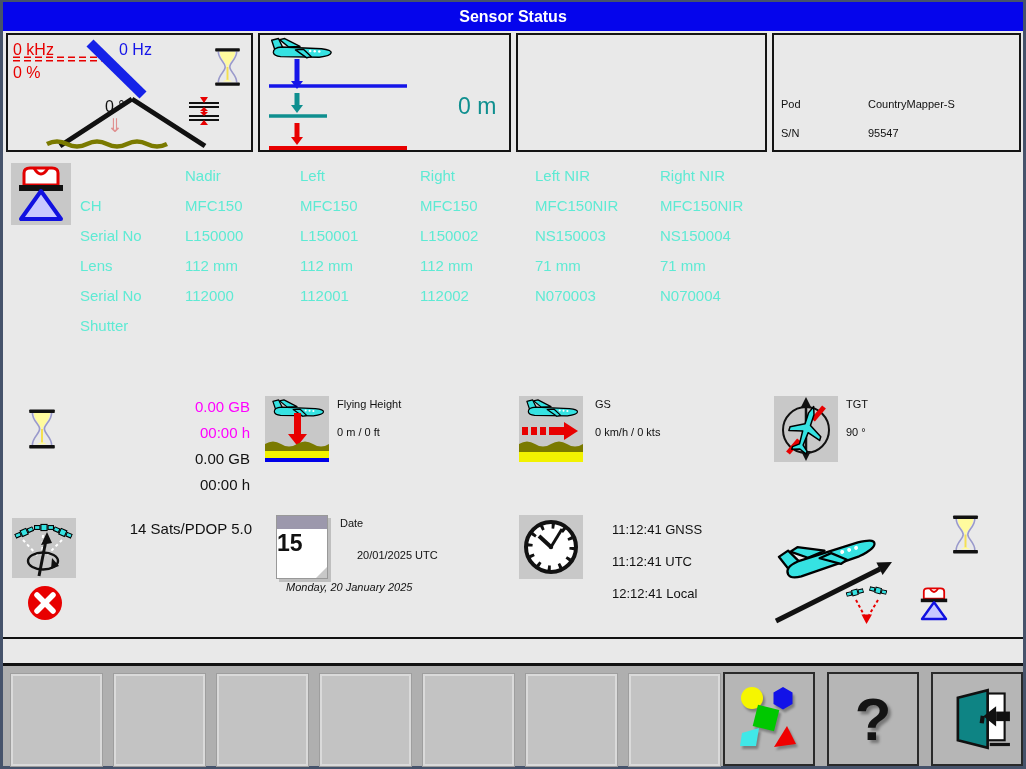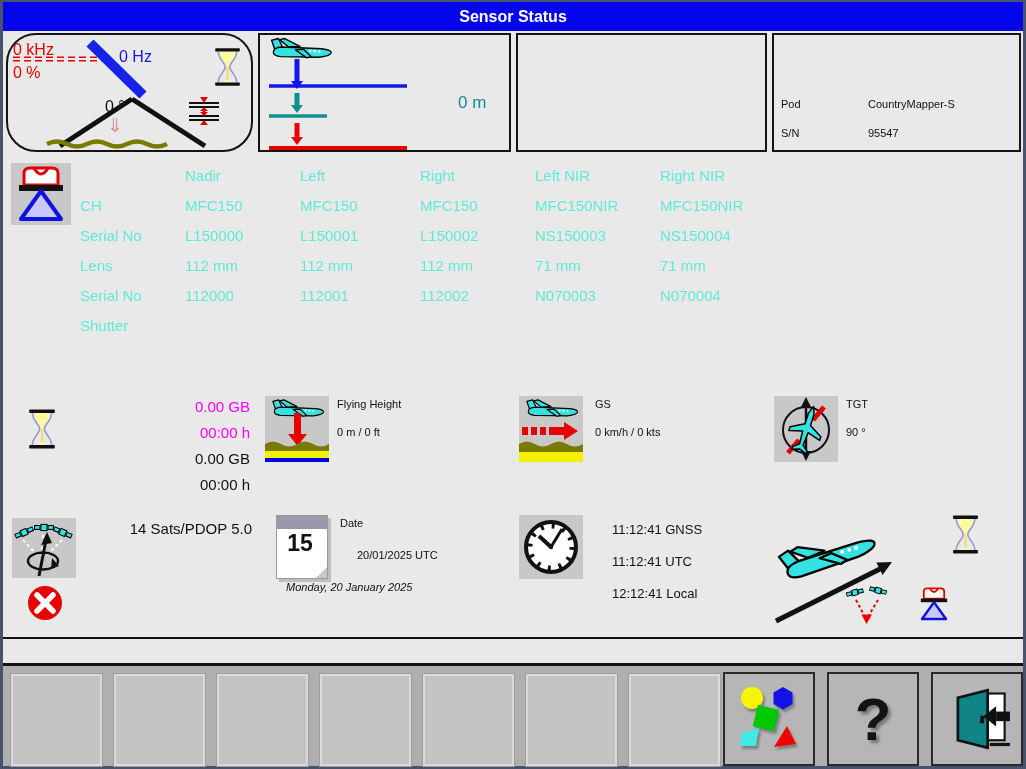--- a/index.html
+++ b/index.html
@@ -74,31 +74,31 @@
       </symbol>
     </defs>
   </svg>
 
   <div id="titlebar">
     <span class="tt">Sensor Status</span>
   </div>
 
   <div id="main"></div>
 
-  <div class="panel" style="left:6px;top:33px;width:247px;height:119px;border-radius:30px;">
+  <div class="panel" style="left:6px;top:33px;width:247px;height:119px;">
     <svg class="abs" style="left:0;top:0" width="243" height="115" viewBox="0 0 243 115">
       <line x1="5" y1="24" x2="100" y2="24" stroke="#E80000" stroke-width="5" stroke-dasharray="7 4"></line>
       <line x1="5" y1="24" x2="100" y2="24" stroke="#E9E9E9" stroke-width="2" stroke-dasharray="7 4"></line>
       <line x1="82" y1="8" x2="135" y2="60" stroke="#1522E8" stroke-width="10"></line>
       <path d="M124 64 L52 111 M124 64 L197 111" stroke="#111" stroke-width="5" fill="none"></path>
       <path d="M39 109 Q49 104 59 109 T79 109 T99 109 T119 109 T139 109 T159 109" stroke="#7A7A00" stroke-width="4.5" fill="none"></path>
     </svg>
     <div class="t t16" style="left:5px;top:5px;color:#E80000;">0 kHz</div>
     <div class="t t16" style="left:5px;top:28px;color:#E80000;">0 %</div>
-    <div class="t t16" style="left:111px;top:12px;color:#1515E8;">0 Hz</div>
+    <div class="t t16" style="left:111px;top:5px;color:#1515E8;">0 Hz</div>
     <div class="t t16" style="left:97px;top:62px;">0 °</div>
     <div class="t" style="left:99px;top:80px;color:#E09090;font-size:19px;">⇓</div>
     <svg class="abs" style="left:204px;top:12px;" width="31" height="40" viewBox="0 0 40 52">
         <use href="#sym-hourglass"></use>
       </svg>
     <svg class="abs" style="left:179px;top:62px;" width="34" height="28" viewBox="0 0 34 28">
       <g stroke="#111" stroke-width="2">
           <line x1="2" y1="6" x2="32" y2="6"></line>
           <line x1="2" y1="10" x2="32" y2="10"></line>
           <line x1="2" y1="19" x2="32" y2="19"></line>
@@ -123,21 +123,21 @@
       <line x1="37" y1="24" x2="37" y2="47" stroke="#1515E8" stroke-width="5"></line>
       <polygon points="31,46 43,46 37,54" fill="#1515E8"></polygon>
       <line x1="9" y1="51" x2="147" y2="51" stroke="#1515E8" stroke-width="3.5"></line>
       <line x1="37" y1="58" x2="37" y2="71" stroke="#0F8F8F" stroke-width="5"></line>
       <polygon points="31,70 43,70 37,78" fill="#0F8F8F"></polygon>
       <line x1="9" y1="81" x2="67" y2="81" stroke="#0F8F8F" stroke-width="3.5"></line>
       <line x1="37" y1="88" x2="37" y2="103" stroke="#E80000" stroke-width="5"></line>
       <polygon points="31,102 43,102 37,110" fill="#E80000"></polygon>
       <line x1="9" y1="113" x2="147" y2="113" stroke="#E80000" stroke-width="4"></line>
     </svg>
-    <div class="t" style="left:198px;top:58px;color:#0F8F8F;font-size:17px;">0 m</div>
+    <div class="t" style="left:198px;top:58px;color:#0F8F8F;font-size:23px;">0 m</div>
   </div>
 
   <div class="panel" style="left:516px;top:33px;width:251px;height:119px;"></div>
 
   <div class="panel" style="left:772px;top:33px;width:249px;height:119px;">
     <div class="t" style="left:7px;top:63px;">Pod</div>
     <div class="t" style="left:94px;top:63px;">CountryMapper-S</div>
     <div class="t" style="left:7px;top:92px;">S/N</div>
     <div class="t" style="left:94px;top:92px;">95547</div>
   </div>
@@ -266,21 +266,21 @@
     <circle cx="18" cy="18" r="17" fill="#E80000"></circle>
     <line x1="10" y1="10" x2="26" y2="26" stroke="#fff" stroke-width="5.5" stroke-linecap="round"></line>
     <line x1="26" y1="10" x2="10" y2="26" stroke="#fff" stroke-width="5.5" stroke-linecap="round"></line>
   </svg>
   <div class="rightblock" style="left:60px;top:515px;width:192px;line-height:27px;">
     <div>14 Sats/PDOP 5.0</div>
   </div>
 
   <div class="abs" style="left:276px;top:515px;width:50px;height:62px;background:#fff;border:1px solid #999;box-shadow:3px 3px 0 rgba(0,0,0,0.18);">
     <div class="abs" style="left:0;top:0;width:50px;height:13px;background:#9C98AC;"></div>
-    <div class="abs" style="left:0;top:14px;width:46px;text-align:center;font-size:23px;font-weight:bold;color:#111;">15</div>
+    <div class="abs" style="left:0;top:14px;width:46px;text-align:left;font-size:23px;font-weight:bold;color:#111;">15</div>
     <div class="abs" style="right:0;bottom:0;width:0;height:0;border-left:11px solid transparent;border-bottom:11px solid #C8C8C8;"></div>
   </div>
   <div class="t" style="left:340px;top:517px;">Date</div>
   <div class="t" style="left:357px;top:549px;">20/01/2025 UTC</div>
   <div class="t" style="left:286px;top:581px;font-style:italic;">Monday, 20 January 2025</div>
 
   <svg class="abs" style="left:519px;top:515px;" width="64" height="64" viewBox="0 0 64 64">
     <rect width="64" height="64" fill="#C8C8C8"></rect>
     <circle cx="32" cy="32" r="25" fill="#fff" stroke="#111" stroke-width="4"></circle>
     <circle cx="32" cy="32" r="21" fill="none" stroke="#111" stroke-width="5" stroke-dasharray="3 8"></circle>

